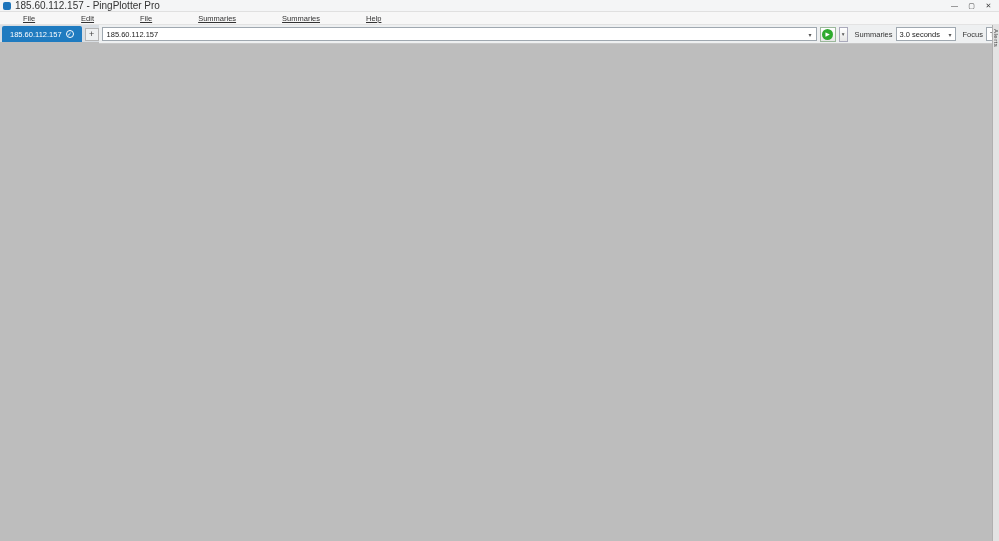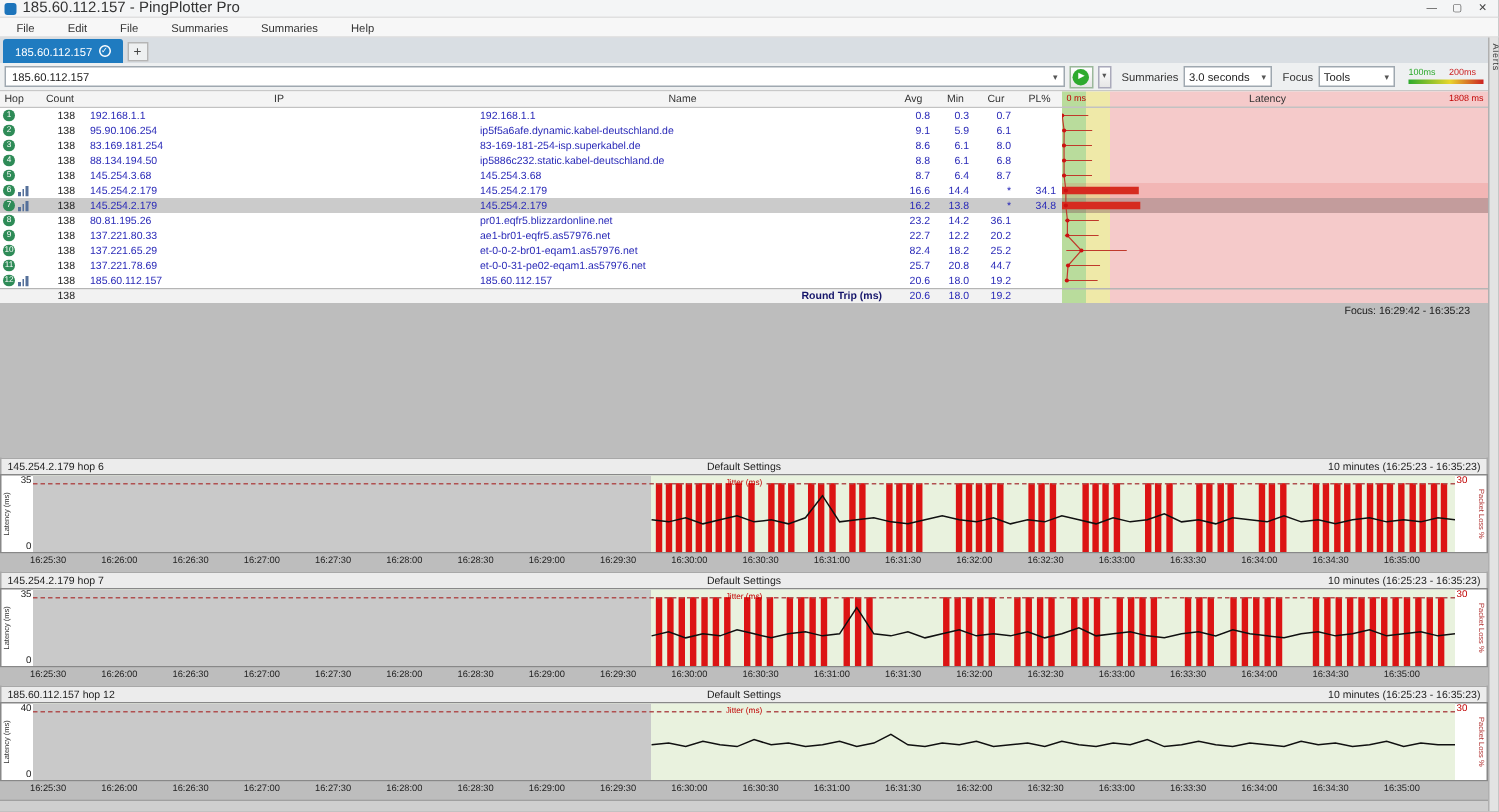--- a/index.html
+++ b/index.html
@@ -8,23 +8,23 @@
 
   
   .titlebar { height:12px; background:#f4f5f6; display:flex; align-items:center; gap:4px; padding:0 3px; border-bottom:1px solid #e0e0e0; flex:0 0 auto;}
   .app-icon { width:8px; height:8px; background:#1c74bb; border-radius:2px; }
   .title-text { font-size:10px; color:#333; }
   .win-controls { margin-left:auto; display:flex; gap:2px; }
   .win-btn { width:15px; height:10px; text-align:center; font-size:7px; color:#444; line-height:10px;}
 
   
   .menubar { height:13px; background:#f7f7f7; display:flex; align-items:center; border-bottom:1px solid #e3e3e3; flex:0 0 auto;}
-  .menu-item { padding:0 11px; font-size:7.5px; color:#333; }
-
-  .content { flex:1; display:flex; flex-direction:column; margin-right:7px; min-height:0; }
+  .menu-item { padding:0 23px; font-size:7.5px; color:#333;text-decoration:underline; }
+
+  .content { flex:1; display:flex; margin-right:7px; min-height:0; }
 
   
   .tabbar { height:17px; background:#d9dee3; display:flex; align-items:flex-end; padding-left:2px; flex:0 0 auto;}
   .tab { background:#1f7bc0; color:#fff; height:16px; display:flex; align-items:center; gap:4px; padding:0 8px; font-size:7.5px; border-radius:2px 2px 0 0; }
   .tab-check { width:8px; height:8px; border:1px solid #fff; border-radius:50%; font-size:5.5px; line-height:7px; text-align:center; }
   .newtab { width:14px; height:13px; margin:0 0 1px 3px; background:#eef0f1; border:1px solid #b5b5b5; font-size:9px; line-height:11px; text-align:center; color:#444; }
 
   
   .toolbar { height:19px; background:#eef0f1; border-bottom:1px solid #c8c8c8; display:flex; align-items:center; gap:3px; padding:0 3px; flex:0 0 auto;}
   .target-combo { width:715px; height:14px; background:#fff; border:1px solid #9fa8b0; display:flex; align-items:center; justify-content:space-between; padding:0 4px; font-size:7.5px; }

